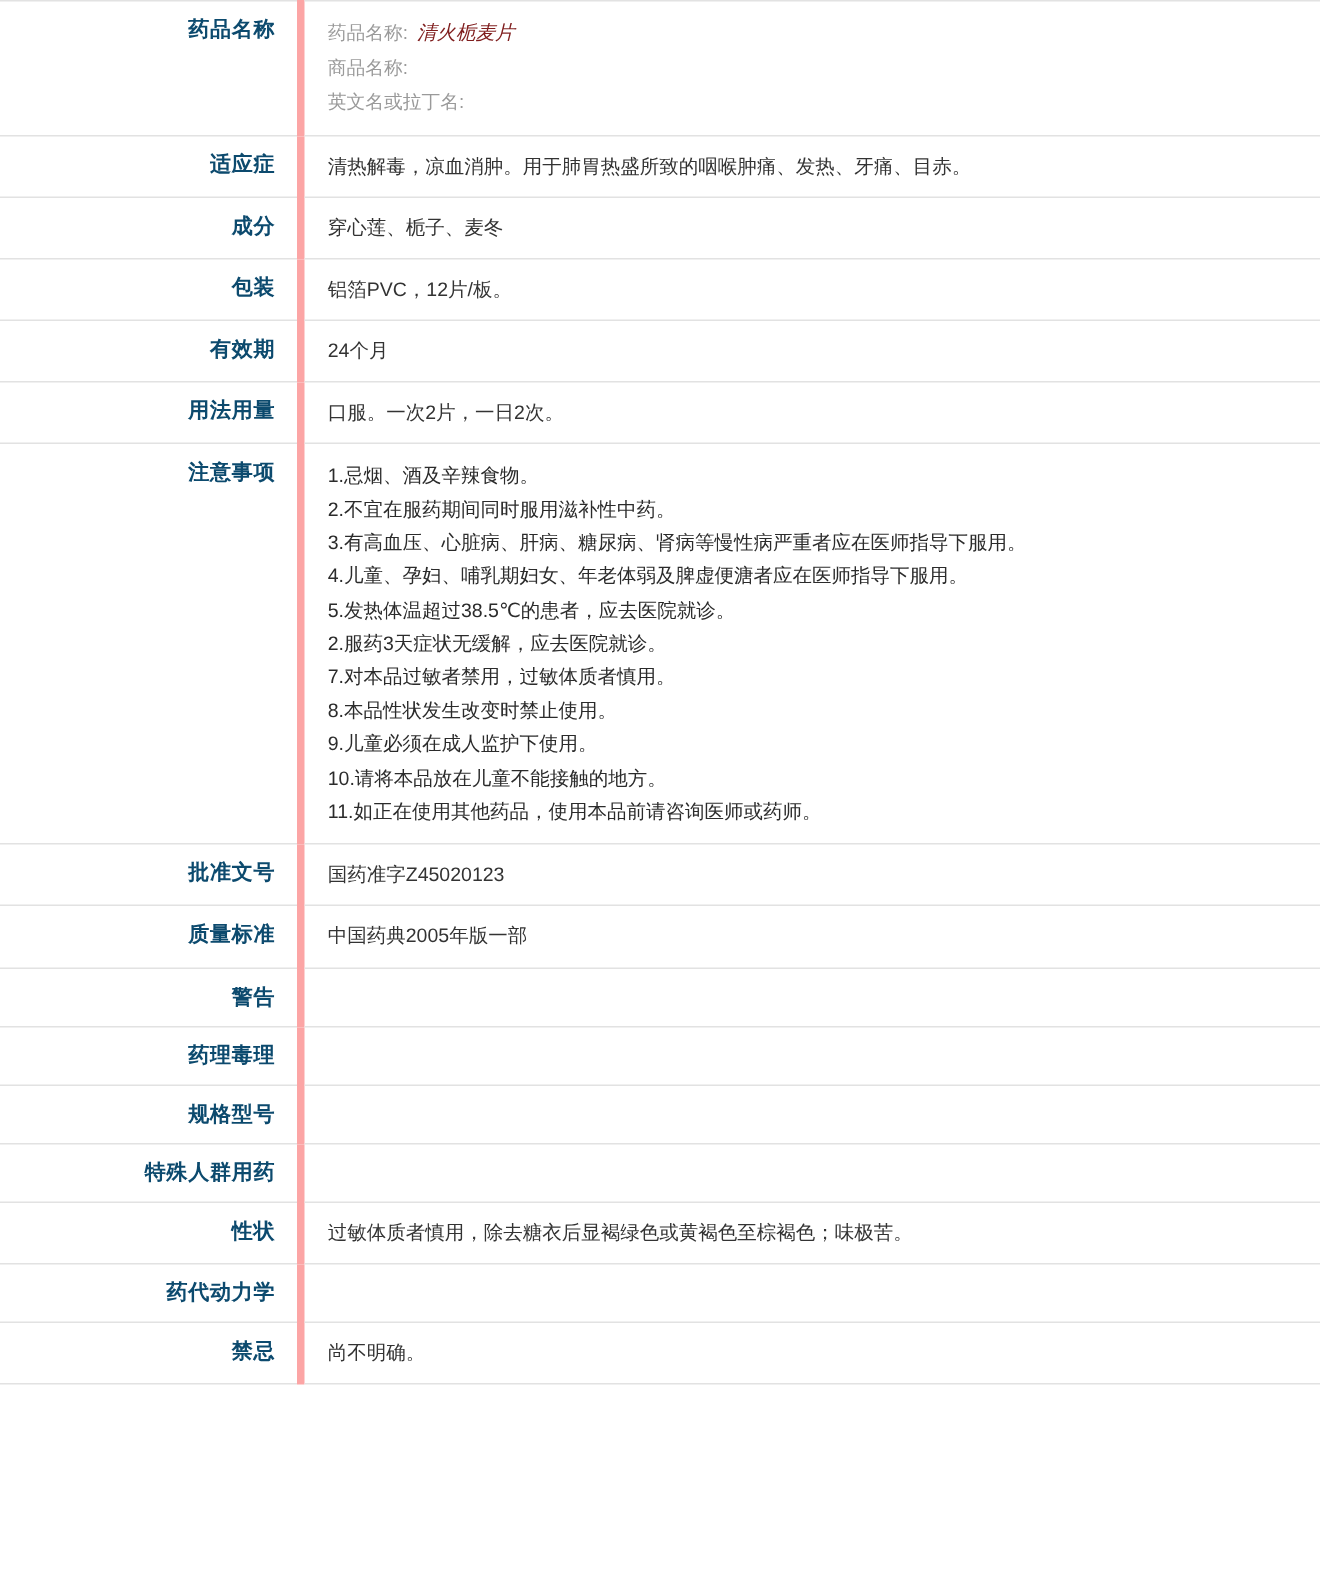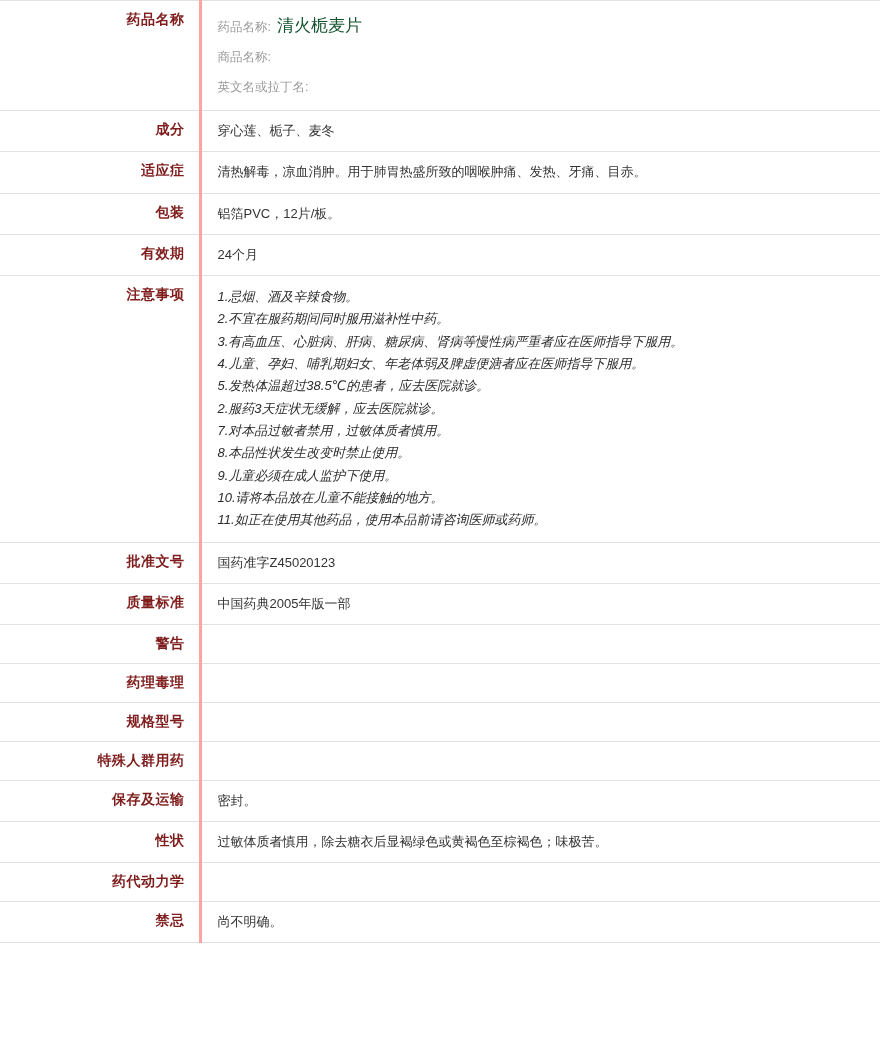--- a/index.html
+++ b/index.html
@@ -30,49 +30,49 @@
     border-top: 1px solid #e2e2e2;
   }
   td.label-cell {
     width: 200px;
     box-sizing: border-box;
     text-align: right;
     padding: 10px 14px 10px 8px;
     vertical-align: top;
     font-size: 14px;
     font-weight: bold;
-    color: #7f1d1d;
+    color: #0c4a6e;
     letter-spacing: 0.5px;
-    border-right: 3px solid #fca5a5;
+    border-right: 5px solid #fca5a5;
     white-space: nowrap;
   }
   td.value-cell {
     box-sizing: border-box;
     padding: 10px 12px 10px 16px;
     vertical-align: top;
     font-size: 13px;
     color: #333333;
     line-height: 1.55;
   }
   .name-line {
     color: #9a9a9a;
     font-size: 12.5px;
     line-height: 1.75;
     white-space: nowrap;
   }
   .name-line .val {
-    color: #14532d;
-    font-size: 17px;
+    color: #7f1d1d;
+    font-size: 13px;
     padding-left: 6px;
+    font-style: italic;
   }
   .notice-list {
     margin: 0;
     padding: 0;
     list-style: none;
-    font-style: italic;
   }
   .notice-list li {
     line-height: 1.72;
     font-size: 13px;
     color: #2b2b2b;
     white-space: nowrap;
   }
 </style>
 </head>
 <body>
@@ -90,41 +90,45 @@
           <div class="name-line">
             <span>商品名称:</span><span class="val"></span>
           </div>
           <div class="name-line">
             <span>英文名或拉丁名:</span><span class="val"></span>
           </div>
         </td>
       </tr>
 
       <tr>
-        <td class="label-cell">成分</td>
-        <td class="value-cell">穿心莲、栀子、麦冬</td>
+        <td class="label-cell">适应症</td>
+        <td class="value-cell">清热解毒，凉血消肿。用于肺胃热盛所致的咽喉肿痛、发热、牙痛、目赤。</td>
       </tr>
 
       <tr>
-        <td class="label-cell">适应症</td>
-        <td class="value-cell">清热解毒，凉血消肿。用于肺胃热盛所致的咽喉肿痛、发热、牙痛、目赤。</td>
+        <td class="label-cell">成分</td>
+        <td class="value-cell">穿心莲、栀子、麦冬</td>
       </tr>
 
 
       <tr>
         <td class="label-cell">包装</td>
         <td class="value-cell">铝箔PVC，12片/板。</td>
       </tr>
 
 
       <tr>
         <td class="label-cell">有效期</td>
         <td class="value-cell">24个月</td>
       </tr>
 
+      <tr>
+        <td class="label-cell">用法用量</td>
+        <td class="value-cell">口服。一次2片，一日2次。</td>
+      </tr>
 
       <tr>
         <td class="label-cell">注意事项</td>
         <td class="value-cell">
           <ul class="notice-list">
             <li>1.忌烟、酒及辛辣食物。</li>
             <li>2.不宜在服药期间同时服用滋补性中药。</li>
             <li>3.有高血压、心脏病、肝病、糖尿病、肾病等慢性病严重者应在医师指导下服用。</li>
             <li>4.儿童、孕妇、哺乳期妇女、年老体弱及脾虚便溏者应在医师指导下服用。</li>
             <li>5.发热体温超过38.5℃的患者，应去医院就诊。</li>
@@ -162,24 +166,20 @@
       <tr>
         <td class="label-cell">规格型号</td>
         <td class="value-cell"></td>
       </tr>
 
       <tr>
         <td class="label-cell">特殊人群用药</td>
         <td class="value-cell"></td>
       </tr>
 
-      <tr>
-        <td class="label-cell">保存及运输</td>
-        <td class="value-cell">密封。</td>
-      </tr>
 
       <tr>
         <td class="label-cell">性状</td>
         <td class="value-cell">过敏体质者慎用，除去糖衣后显褐绿色或黄褐色至棕褐色；味极苦。</td>
       </tr>
 
       <tr>
         <td class="label-cell">药代动力学</td>
         <td class="value-cell"></td>
       </tr>

